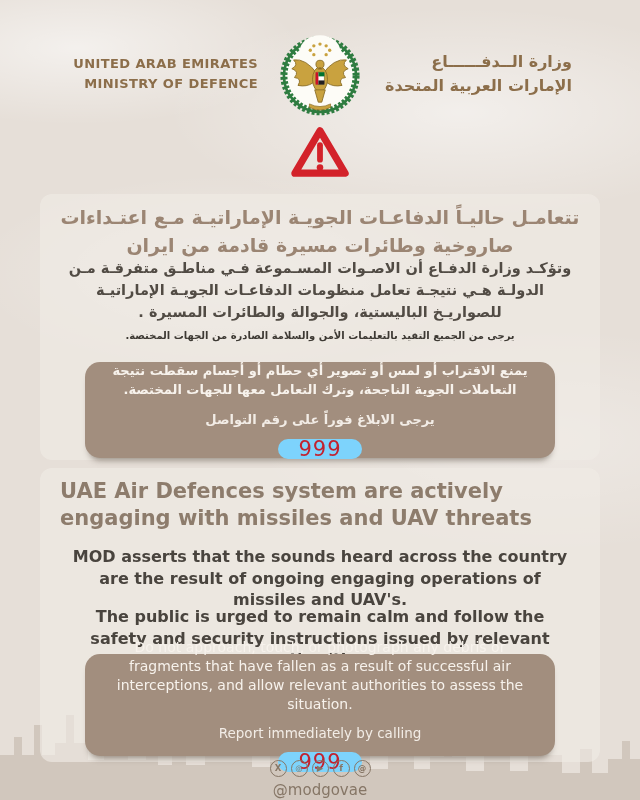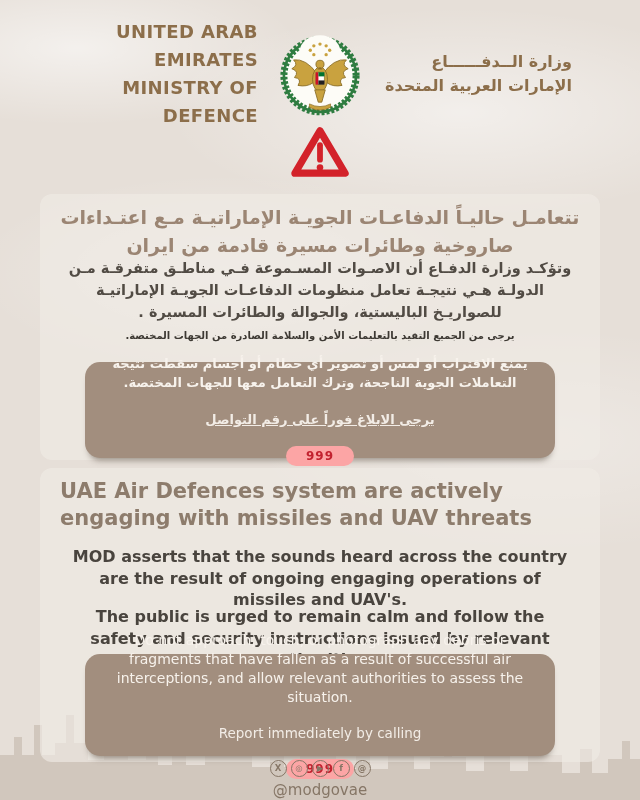--- a/index.html
+++ b/index.html
@@ -8,44 +8,44 @@
     position:relative;width:640px;height:800px;overflow:hidden;
     background:
       radial-gradient(ellipse 320px 110px at 12% 6%, rgba(255,255,255,.55), transparent 70%),
       radial-gradient(ellipse 420px 150px at 72% 14%, rgba(255,255,255,.5), transparent 70%),
       radial-gradient(ellipse 360px 140px at 35% 34%, rgba(255,255,255,.35), transparent 70%),
       radial-gradient(ellipse 420px 160px at 85% 55%, rgba(255,255,255,.3), transparent 70%),
       #e6dfd8;
   }
   
   .header{position:absolute;top:28px;left:0;width:640px;height:92px;display:flex;align-items:center;justify-content:center;gap:18px;}
-  .org-en{color:#8c6e4a;font-weight:bold;font-size:18px;letter-spacing:.4px;text-align:right;line-height:1.55;width:190px;}
+  .org-en{color:#8c6e4a;font-weight:bold;font-size:13px;letter-spacing:.4px;text-align:right;line-height:1.55;width:190px;}
   .org-ar{color:#8c6e4a;font-weight:bold;font-size:16px;direction:rtl;text-align:right;line-height:1.5;width:190px;}
   .emblem{width:88px;height:92px;flex:0 0 auto;}
   
   .warning{position:absolute;top:124px;left:0;width:640px;display:flex;justify-content:center;}
   
   .panel{position:absolute;left:40px;width:560px;background:rgba(240,235,229,.65);border-radius:12px;}
   .panel-ar{top:194px;height:266px;}
   .panel-en{top:468px;height:294px;}
   
   .ar{direction:rtl;text-align:center;}
   .ar-headline{position:absolute;top:204px;left:40px;width:560px;font-size:19px;font-weight:bold;color:#9b8573;line-height:1.45;}
   .ar-body{position:absolute;top:258px;left:60px;width:520px;font-size:14.5px;font-weight:bold;color:#514b44;line-height:1.5;}
   .ar-instruction{position:absolute;top:330px;left:50px;width:540px;font-size:10px;font-weight:bold;color:#3d3933;}
   
   .notice{position:absolute;left:85px;width:470px;background:#a28e7e;border-radius:15px;
           box-shadow:0 6px 6px -4px rgba(59,45,32,.5);color:#f7f2ec;text-align:center;
-          display:flex;flex-direction:column;align-items:center;justify-content:center;gap:17px;padding:10px 18px;box-sizing:border-box;}
+          display:flex;flex-direction:column;align-items:center;justify-content:center;gap:10px;padding:10px 18px;box-sizing:border-box;}
   .notice-ar{top:362px;height:96px;font-size:13px;font-weight:bold;line-height:1.5;}
   .notice-en{top:654px;height:102px;font-size:14px;line-height:1.35;}
   .notice .call{opacity:.95;}
-  .notice-ar .call{font-size:13px;text-decoration:underline;}
+  .notice-ar .call{font-size:13px;}
   .notice-en .call{font-size:13.5px;}
-  .pill{background:#fca5a5;color:#c2222f;font-weight:bold;font-size:12px;border-radius:999px;
+  .pill{background:#7dd3fc;color:#c2222f;font-weight:normal;font-size:21px;border-radius:999px;
         padding:1px 20px;line-height:18px;letter-spacing:1px;}
   
   .en-headline{position:absolute;top:478px;left:60px;width:520px;text-align:left;font-size:21px;font-weight:bold;color:#8d7c6c;line-height:1.3;}
   .en-body{position:absolute;left:70px;width:500px;text-align:center;font-size:16px;font-weight:bold;color:#49443e;line-height:1.35;}
   .en-body1{top:546px;}
   .en-body2{top:606px;}
   
   .footer{position:absolute;top:760px;left:0;width:640px;text-align:center;}
   .social{display:flex;justify-content:center;gap:4px;}
   .sicon{width:15px;height:15px;border:1.4px solid #867666;border-radius:50%;color:#867666;

